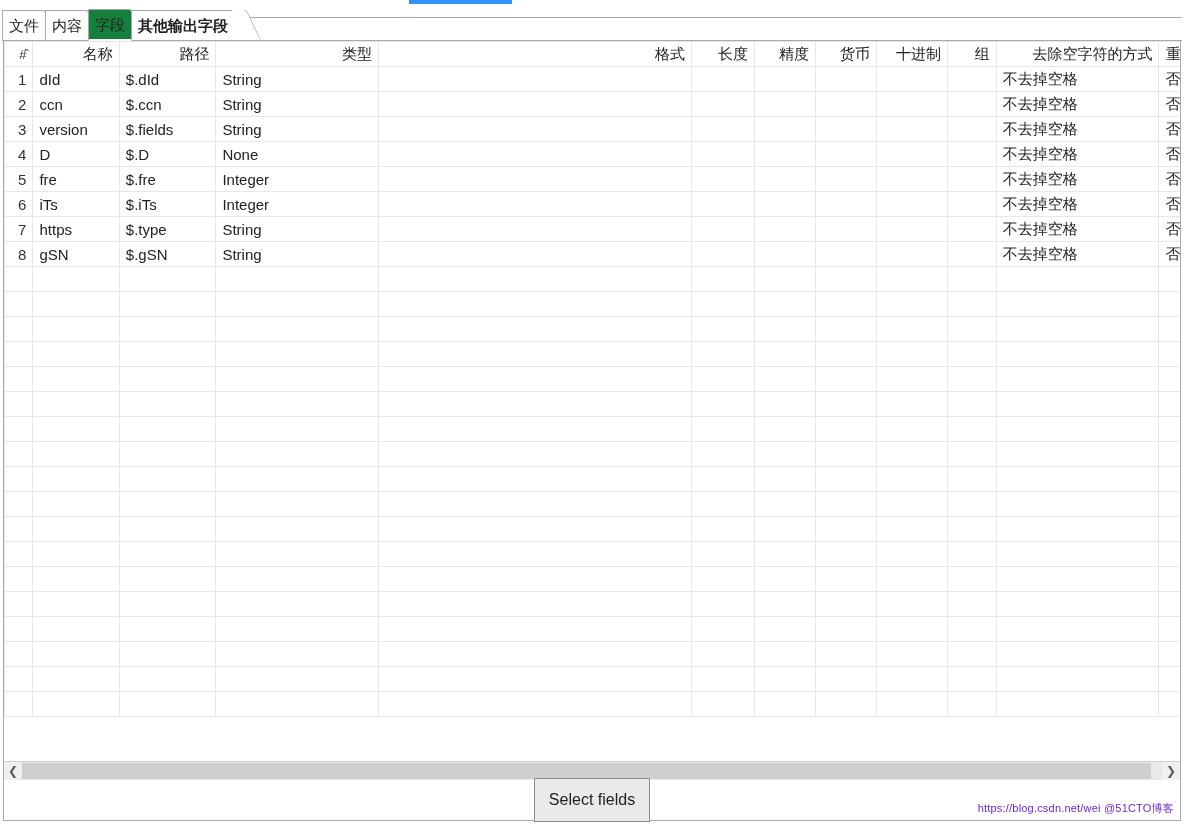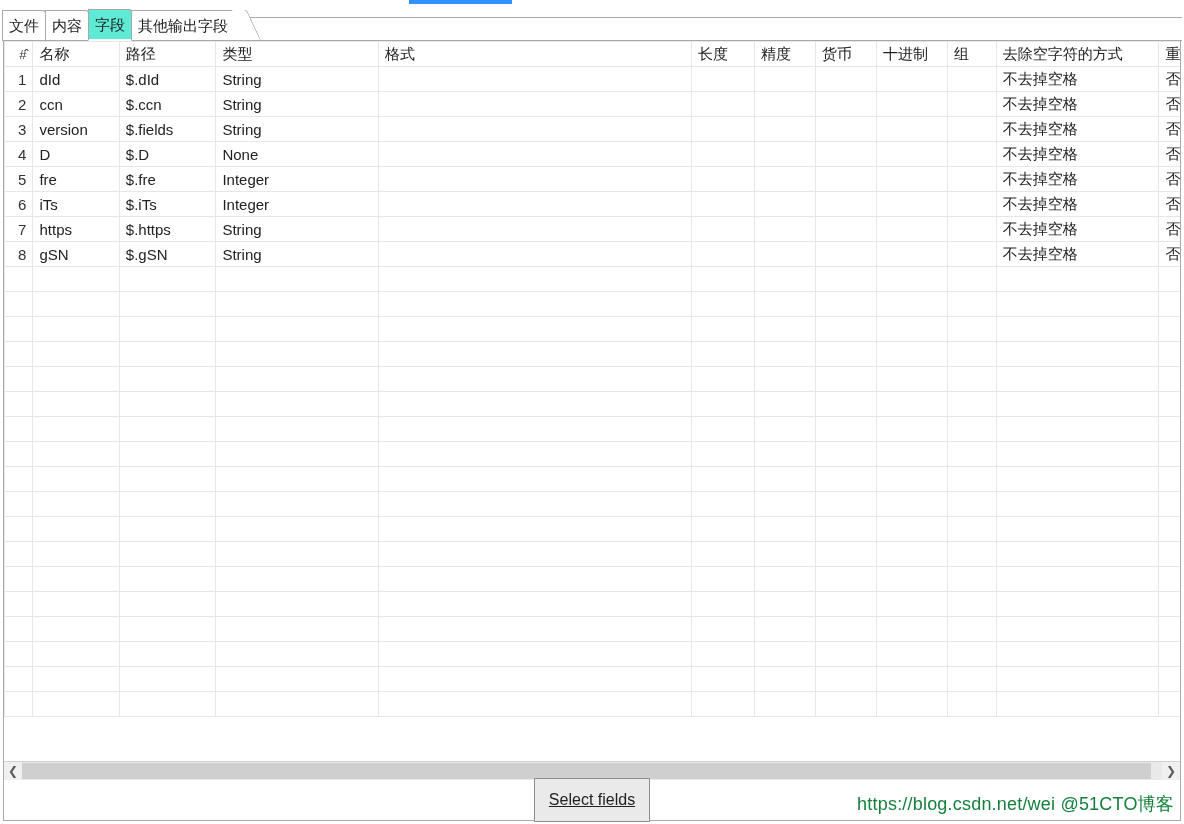--- a/index.html
+++ b/index.html
@@ -72,31 +72,32 @@
     border-bottom: none;
     background: #fff;
     font-size: 15px;
     color: #222;
     z-index: 0;
     border-top-right-radius: 3px;
     border-top-left-radius: 0px;
   }
   .tab.active {
     z-index: 3;
-    background: #5eead4;
+    background: #15803d;
     border-bottom: 1px solid #fff;
     position: relative;
   }
   .tab.active::after {
     content:"";
     position:absolute;
     left:0;right:0;bottom:-1px;height:2px;background:#fff;
   }
   .tab.slanted {
     padding-right: 18px;
+    font-weight: bold;
   }
   .tab.slanted::before {
     content: "";
     position: absolute;
     right: -1px;
     top: -1px;
     bottom: 0;
     width: 14px;
     background: #fff;
     border-right: 1px solid #a9a9a9;
@@ -137,21 +138,21 @@
     height: 25px;
     box-sizing: border-box;
     overflow: hidden;
     white-space: nowrap;
     text-overflow: clip;
     font-size: 15px;
     vertical-align: middle;
   }
   table.grid th {
     font-weight: 400;
-    text-align: left;
+    text-align: right;
     background: #fff;
   }
   table.grid td.num, table.grid th.num {
     text-align: right;
     color: #333;
   }
   table.grid tr.empty td {
     color: transparent;
   }
 
@@ -190,28 +191,27 @@
     justify-content: center;
     position: relative;
   }
   .select-btn {
     padding: 12px 14px;
     font-size: 16px;
     background: #eaeaea;
     border: 1px solid #8f8f8f;
     color: #222;
     cursor: pointer;
-    text-decoration: underline;
   }
   .watermark {
     position: absolute;
     right: 6px;
     bottom: 4px;
-    font-size: 18px;
-    color: #15803d;
+    font-size: 11px;
+    color: #6d28d9;
     letter-spacing: .2px;
     pointer-events: none;
   }
 
   
   .c-idx  { width: 28px; }
   .c-name { width: 85px; }
   .c-path { width: 95px; }
   .c-type { width: 160px; }
   .c-fmt  { width: 308px; }
@@ -370,21 +370,21 @@
               <td></td>
               <td></td>
               <td></td>
               <td></td>
               <td>不去掉空格</td>
               <td>否</td>
             </tr>
             <tr>
               <td class="num">7</td>
               <td>https</td>
-              <td>$.https</td>
+              <td>$.type</td>
               <td>String</td>
               <td></td>
               <td></td>
               <td></td>
               <td></td>
               <td></td>
               <td></td>
               <td>不去掉空格</td>
               <td>否</td>
             </tr>

